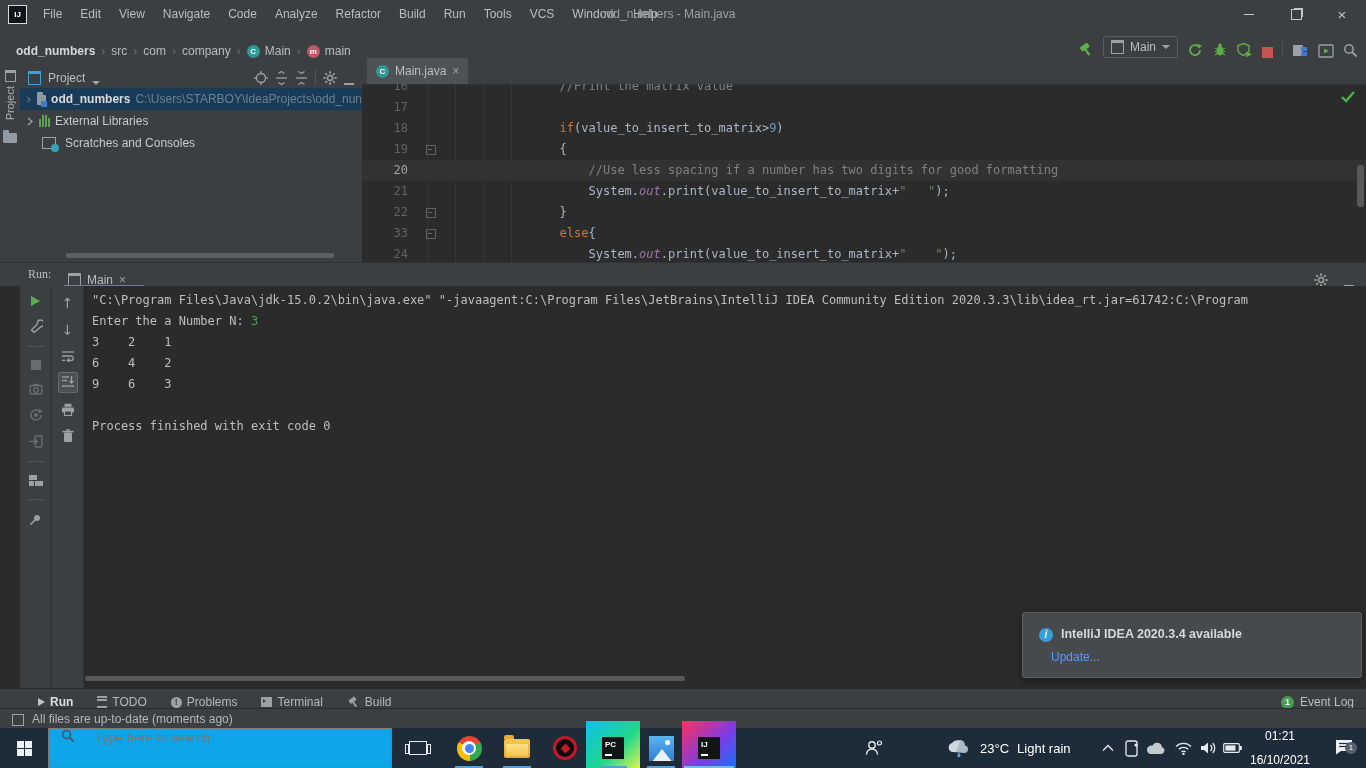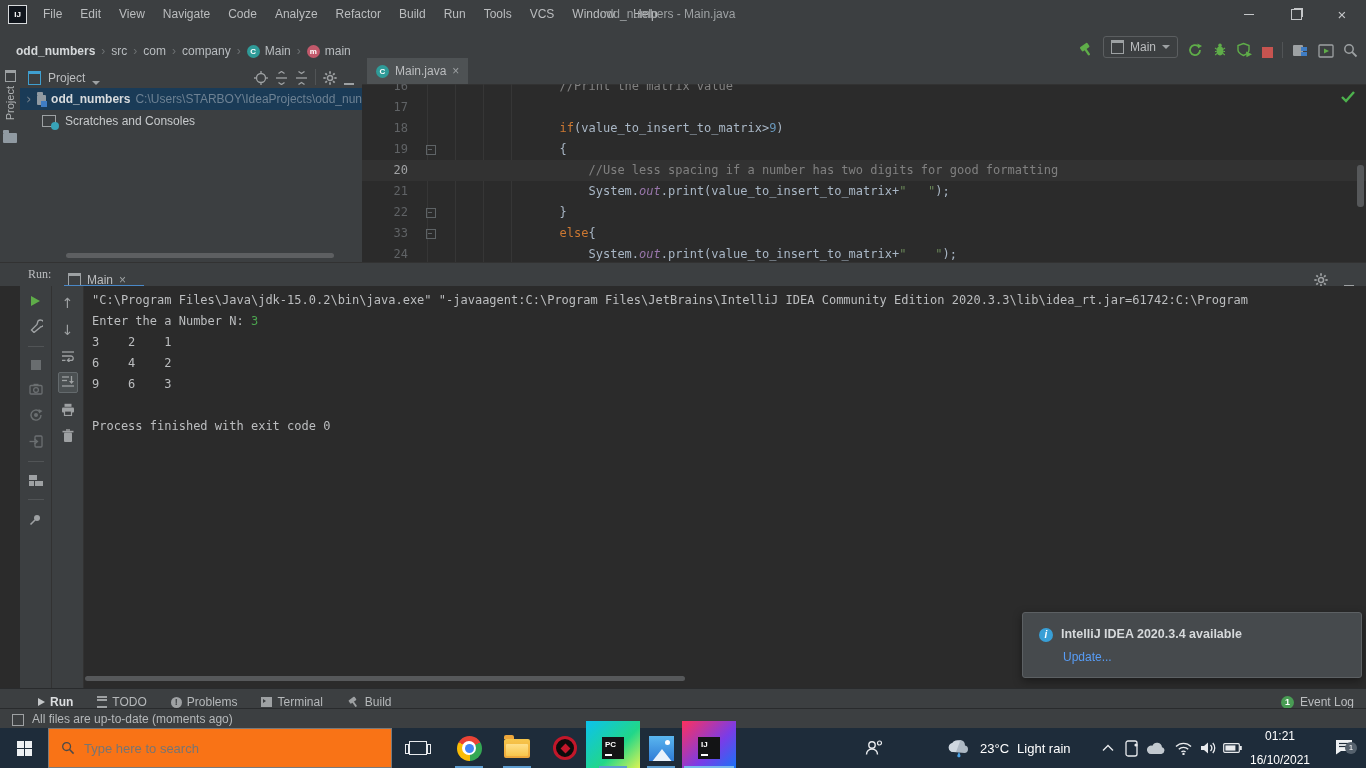--- a/index.html
+++ b/index.html
@@ -98,21 +98,21 @@
   #console{left:92px;top:4px;right:0;}
   .orow{height:21px;line-height:21px;white-space:pre;font-family:"DejaVu Sans Mono",monospace;font-size:12px;overflow:hidden;}
   .o-plain{color:#bcbec0;} .o-input{color:#4ba54f;}
   #con-hscroll{left:85px;top:390px;width:600px;height:5px;background:#56585a;border-radius:3px;}
 
   
   #notif{left:1022px;top:326px;width:338px;height:64px;background:#464a4d;border:1px solid #5c6063;border-radius:3px;box-shadow:0 3px 10px rgba(0,0,0,.4);}
   #notif-ic{left:16px;top:15px;width:14px;height:14px;border-radius:50%;background:#389fd6;color:#fff;
             font-size:10px;font-weight:bold;text-align:center;line-height:14px;font-style:italic;}
   #notif-title{left:38px;top:14px;font-weight:bold;color:#d6d9db;font-size:12.5px;}
-  #notif-link{left:40px;top:37px;color:#589df6;}
+  #notif-link{left:28px;top:37px;color:#589df6;}
 
   
   #twbar{left:0;top:688px;width:1366px;height:20px;background:#3c3f41;border-top:1px solid #292b2d;}
   #tw-left{left:38px;top:0;height:20px;gap:24px;}
   .tw-item{display:inline-flex;align-items:center;gap:5px;color:#b5b8ba;}
   .tw-item.active{color:#dcdee0;font-weight:bold;}
   .tw-play{width:0;height:0;border-top:4px solid transparent;border-bottom:4px solid transparent;border-left:7px solid #c3c6c8;}
   .todo-ic{display:inline-block;width:10px;height:8px;border-top:2px solid #9ea1a3;border-bottom:2px solid #9ea1a3;}
   .todo-ic i{display:block;height:2px;background:#9ea1a3;margin-top:1px;}
   .prob-ic{display:inline-block;width:11px;height:11px;border-radius:50%;background:#9ea1a3;color:#3c3f41;
@@ -128,21 +128,21 @@
   #sb-sq{left:12px;top:5px;width:10px;height:10px;border:1px solid #9ea1a3;}
   #sb-msg{left:32px;top:0;line-height:20px;color:#b5b8ba;}
   #sb-right{right:14px;top:0;height:20px;gap:22px;color:#b5b8ba;}
 
   
   #taskbar{left:0;top:728px;width:1366px;height:40px;background:#1e2c3a;}
   .tb-slot{top:0;height:40px;display:flex;align-items:center;justify-content:center;}
   #tb-start{left:0;width:48px;}
   .winlogo{display:grid;grid-template-columns:7px 7px;grid-template-rows:7px 7px;gap:1px;}
   .winlogo i{background:#eef1f3;display:block;}
-  #tb-search{left:48px;width:344px;height:40px;background:#f97316;border:1px solid #7a7a7a;box-sizing:border-box;display:flex;align-items:center;gap:7px;padding-left:12px;}
+  #tb-search{left:48px;width:344px;height:40px;background:#0ea5e9;border:1px solid #7a7a7a;box-sizing:border-box;display:flex;align-items:flex-start;gap:18px;padding-left:12px;}
   #tb-search input{border:0;outline:0;background:transparent;font-family:"Liberation Sans",sans-serif;font-size:13px;color:#444;width:250px;}
   #tb-taskview{left:396px;width:44px;}
   .tv-ic{width:16px;height:12px;border:1px solid #e8eaed;position:relative;}
   .tv-ic:before{content:"";position:absolute;left:-5px;top:2px;width:2px;height:8px;border:1px solid #e8eaed;}
   .tv-ic:after{content:"";position:absolute;right:-5px;top:2px;width:2px;height:8px;border:1px solid #e8eaed;}
   .app-underline{position:absolute;bottom:0;height:2px;background:#5e9dd0;}
   #tb-ij-slot{left:684px;width:50px;background:#2e3f50;}
   .chrome-ic{width:25px;height:25px;border-radius:50%;background:conic-gradient(from -60deg,#ea4335 0 33.3%,#34a853 0 66.6%,#fbbc05 0 100%);position:relative;}
   .chrome-ic:before{content:"";position:absolute;left:5.5px;top:5.5px;width:14px;height:14px;border-radius:50%;background:#fff;}
   .chrome-ic:after{content:"";position:absolute;left:8px;top:8px;width:9px;height:9px;border-radius:50%;background:#4285f4;}
@@ -343,20 +343,32 @@
     </div>
     <div class="abs" style="left:0;top:30px;width:342px;">
       <div class="tree-row sel" style="padding-left:6px;">
         <svg width="8" height="9" viewBox="0 0 8 9">
             <polyline points="2,1 6,4.5 2,8" fill="none" stroke="#9ea1a3" stroke-width="1.3"></polyline>
           </svg>
         <span class="folder-ic blue"></span>
         <span class="tree-label bold">odd_numbers</span>
         <span class="tree-path">C:\Users\STARBOY\IdeaProjects\odd_nun</span>
       </div>
+      <div class="tree-row" style="padding-left:6px;">
+        <svg width="8" height="9" viewBox="0 0 8 9">
+            <polyline points="2,1 6,4.5 2,8" fill="none" stroke="#9ea1a3" stroke-width="1.3"></polyline>
+          </svg>
+        <span class="lib-ic">
+            <i style="height:8px"></i>
+            <i style="height:12px"></i>
+            <i style="height:12px"></i>
+            <i style="height:9px"></i>
+          </span>
+        <span class="tree-label">External Libraries</span>
+      </div>
       <div class="tree-row" style="padding-left:22px;">
         <span class="scr-ic"></span>
         <span class="tree-label" style="padding-left:4px;">Scratches and Consoles</span>
       </div>
     </div>
     <div id="proj-hscroll" class="abs"></div>
   </div>
 
   <div id="editor" class="abs">
     <div id="tabbar" class="abs">

